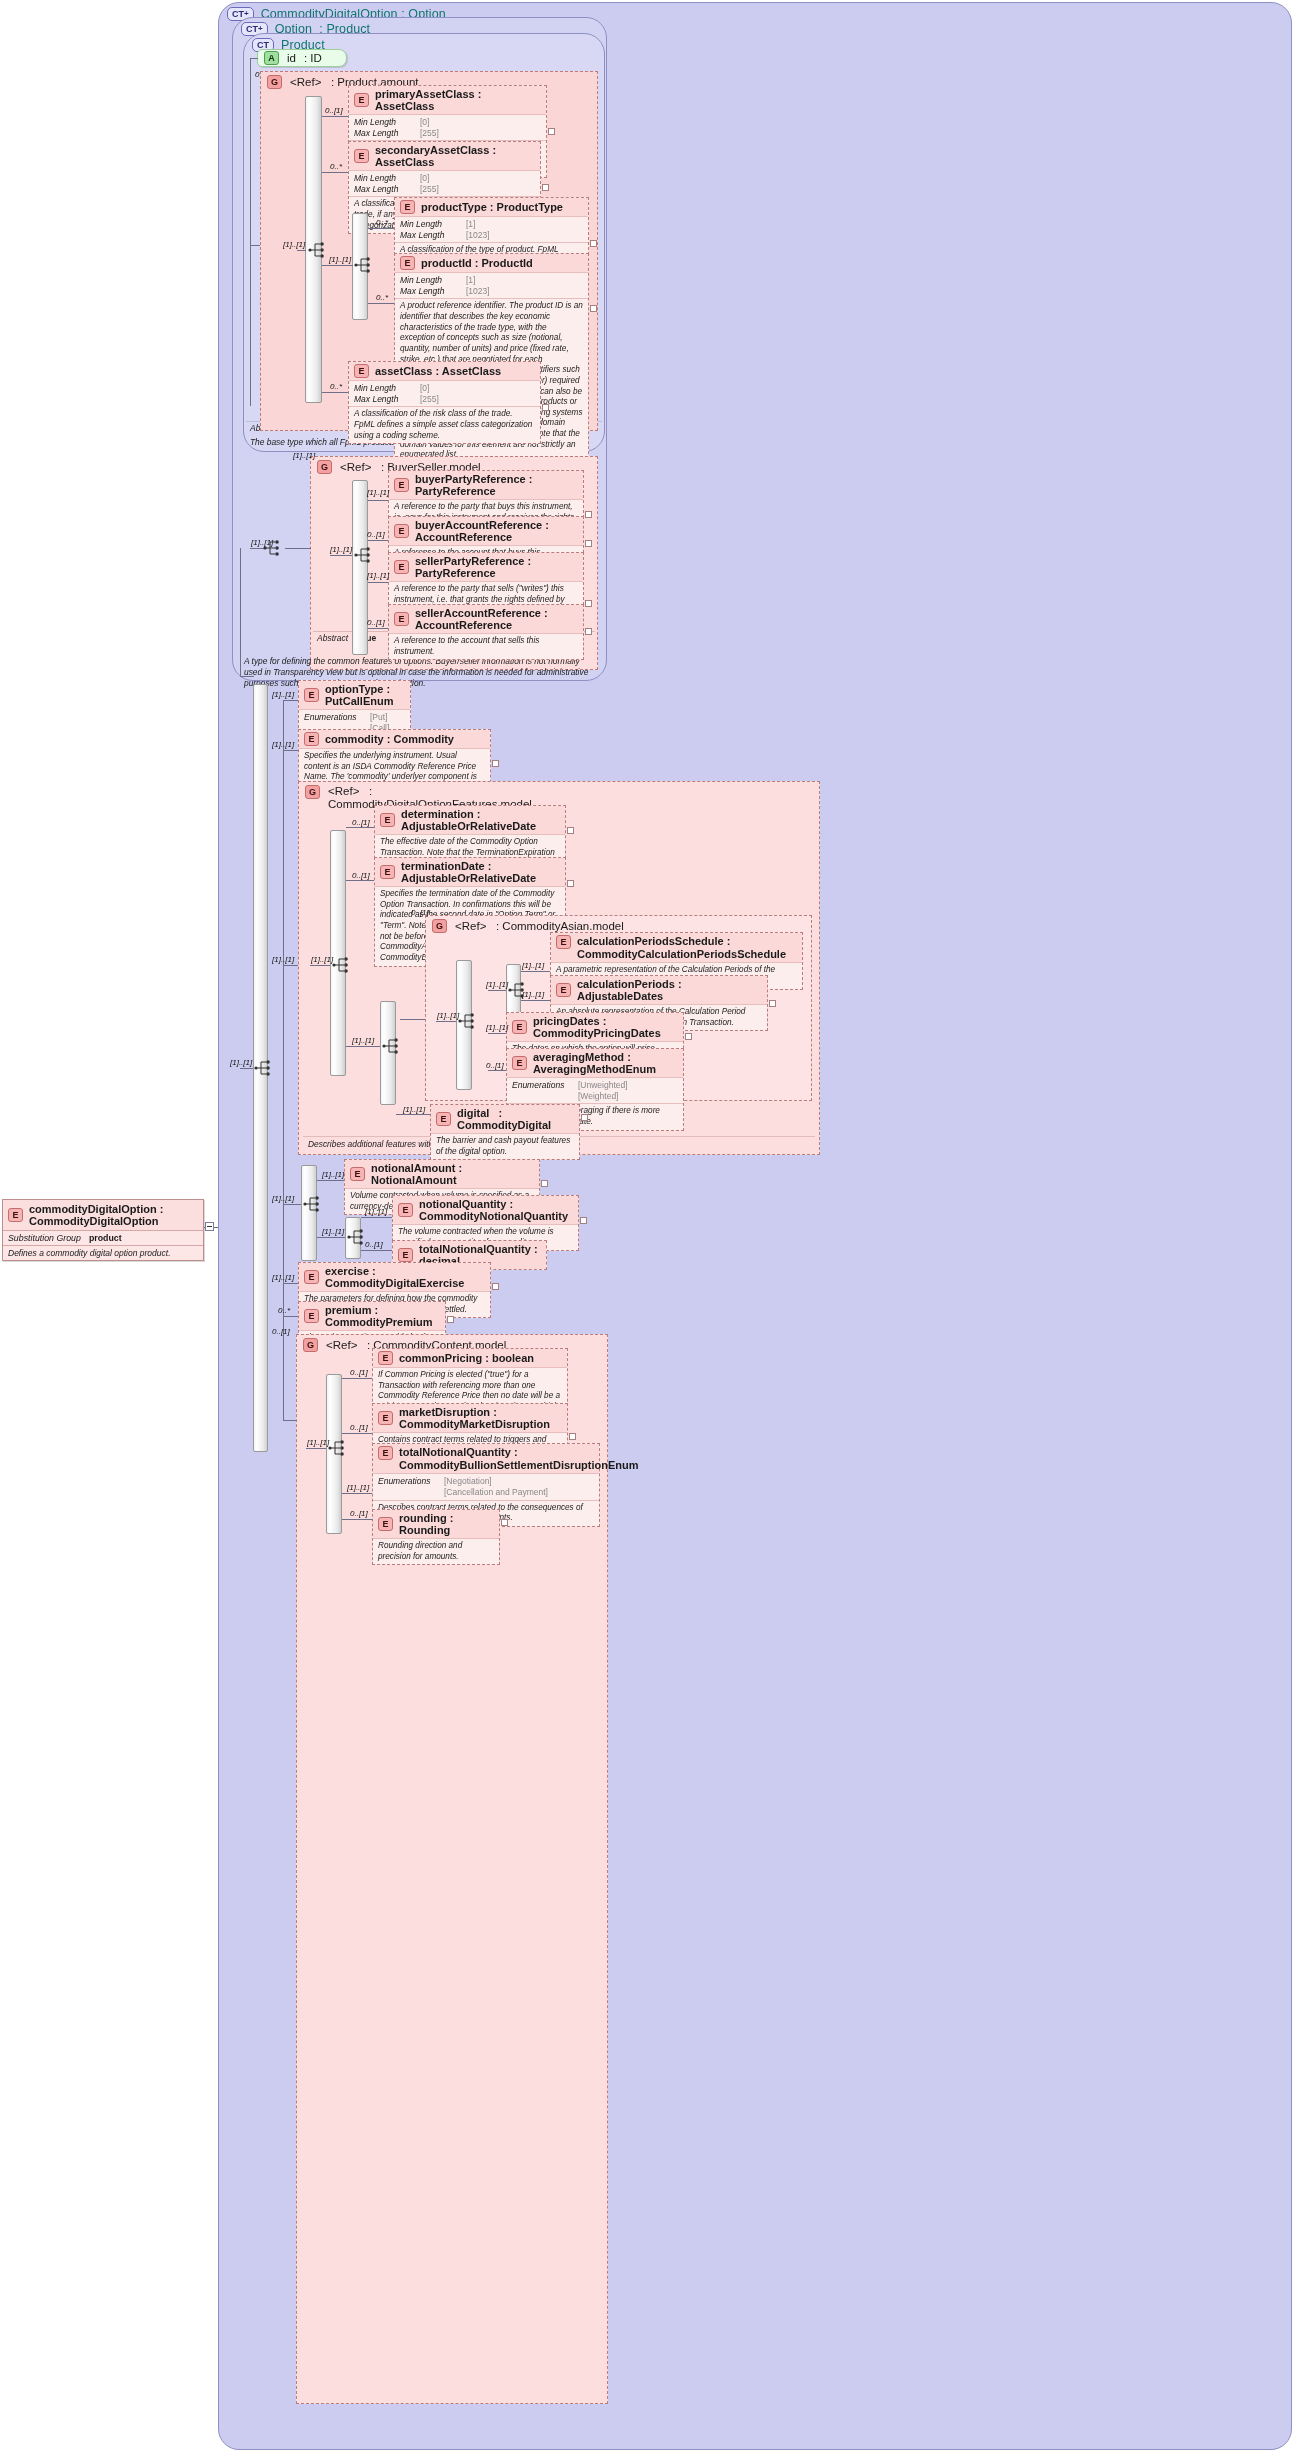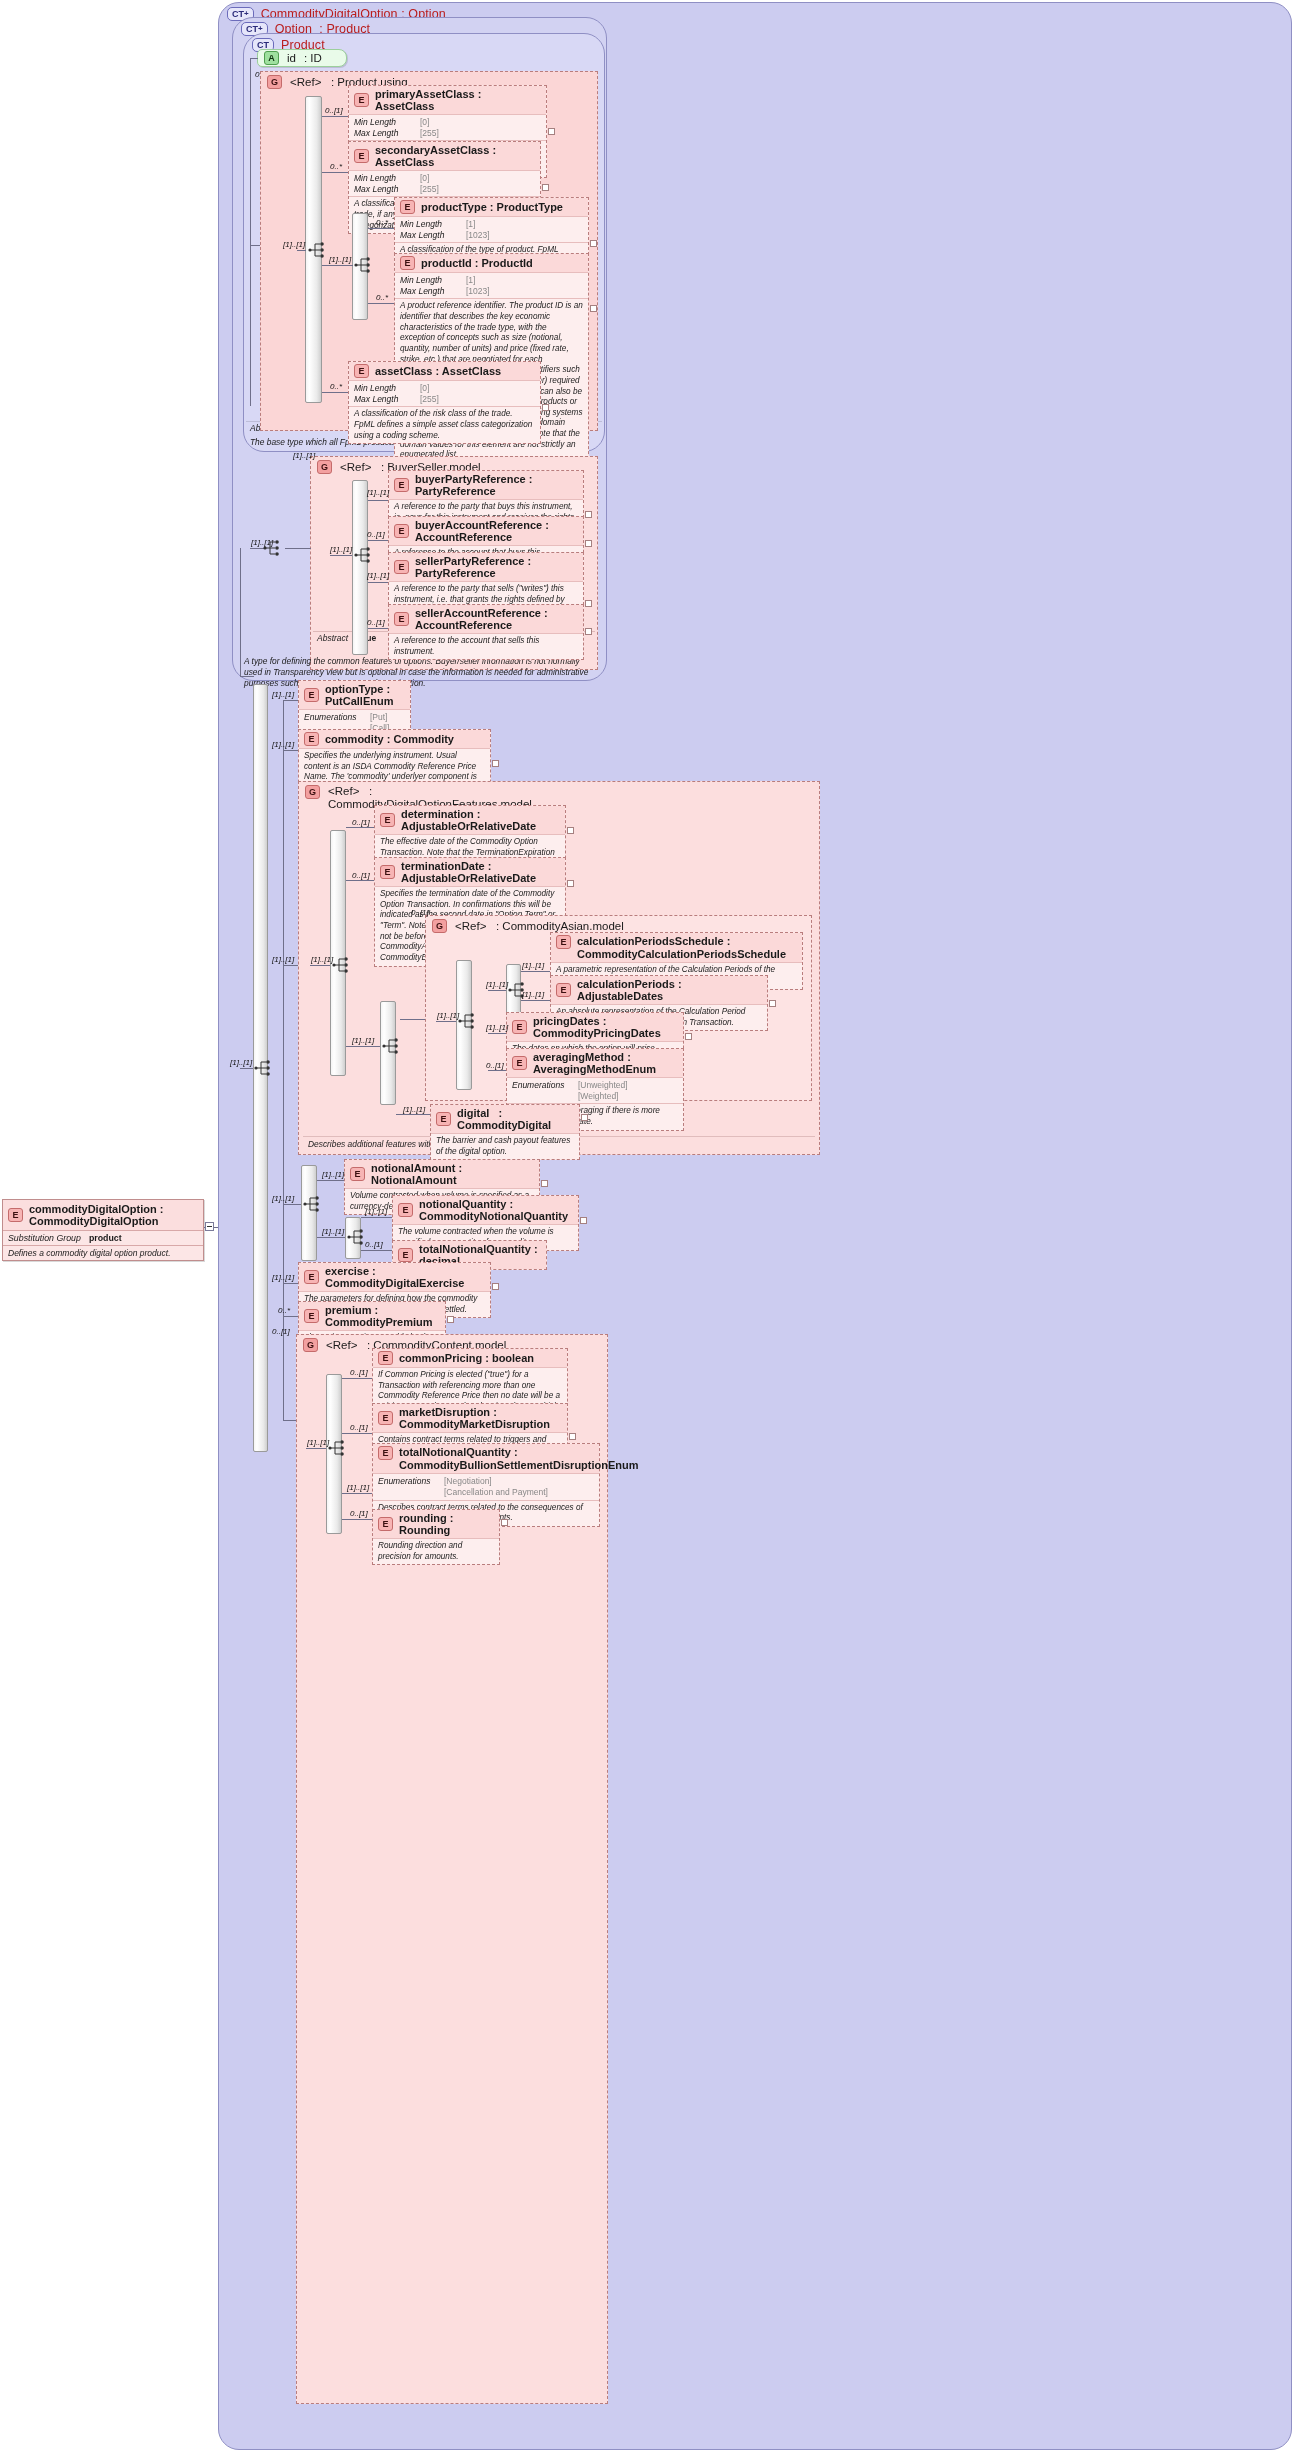--- a/index.html
+++ b/index.html
@@ -19,21 +19,21 @@
   
   .ct-panel {
     border:1px solid #8f8fc4;
     border-radius:21px;
     background:#ccccf0;
   }
   .ct-panel.lvl2 { background:#d2d2f2; }
   .ct-panel.lvl3 { background:#d8d8f5; }
 
   .ct-head { display:flex; align-items:center; gap:7px; padding:4px 8px; font-size:12px; }
-  .ct-head .ttl { font-size:12.5px; color:#b91c1c; letter-spacing:.1px; }
+  .ct-head .ttl { font-size:12.5px; color:#0f766e; letter-spacing:.1px; }
 
   
   .badge {
     display:inline-flex; align-items:center; justify-content:center;
     font-size:9px; font-weight:bold; line-height:1;
     border-radius:3px; padding:2px 3px; min-width:15px; height:14px;
   }
   .badge.ct { border:1px solid #6b6bbb; background:#e6e6fa; color:#2b2b7a; border-radius:5px; padding:2px 4px;}
   .badge.g  { border:1px solid #c46b6b; background:#f3a0a0; color:#3b1010; }
   .badge.e  { border:1px solid #c46b6b; background:#f7b4b4; color:#3b1010; }
@@ -196,21 +196,21 @@
 
   <div class="abs ln v" style="left:250px; top:58px; height:348px;"></div>
   <div class="abs ln h" style="left:250px; top:58px; width:8px;"></div>
   <div class="abs ln h" style="left:250px; top:245px; width:10px;"></div>
   <div class="card-lbl" style="left:255px; top:70px;">0..[1]</div>
 
   <div class="abs grp-panel" style="left:260px; top:71px; width:338px; height:360px;">
     <div class="grp-head">
       <span class="badge g">G</span>
       <span class="ttl">
-        <span>&lt;Ref&gt;</span>&nbsp;&nbsp;&nbsp;<span>: Product.using</span>
+        <span>&lt;Ref&gt;</span>&nbsp;&nbsp;&nbsp;<span>: Product.amount</span>
       </span>
     </div>
   </div>
 
   <div class="seqbar" style="left:305px; top:96px; width:17px; height:307px;"></div>
   <div class="abs ln h" style="left:297px; top:250px; width:9px;"></div>
   <div class="card-lbl" style="left:283px; top:240px;">[1]..[1]</div>
   <div class="seqicon" style="left:308px; top:240px;">
     <svg width="22" height="20" viewBox="0 0 22 20">
       <circle cx="2" cy="10" r="1.6" fill="#333"></circle>

